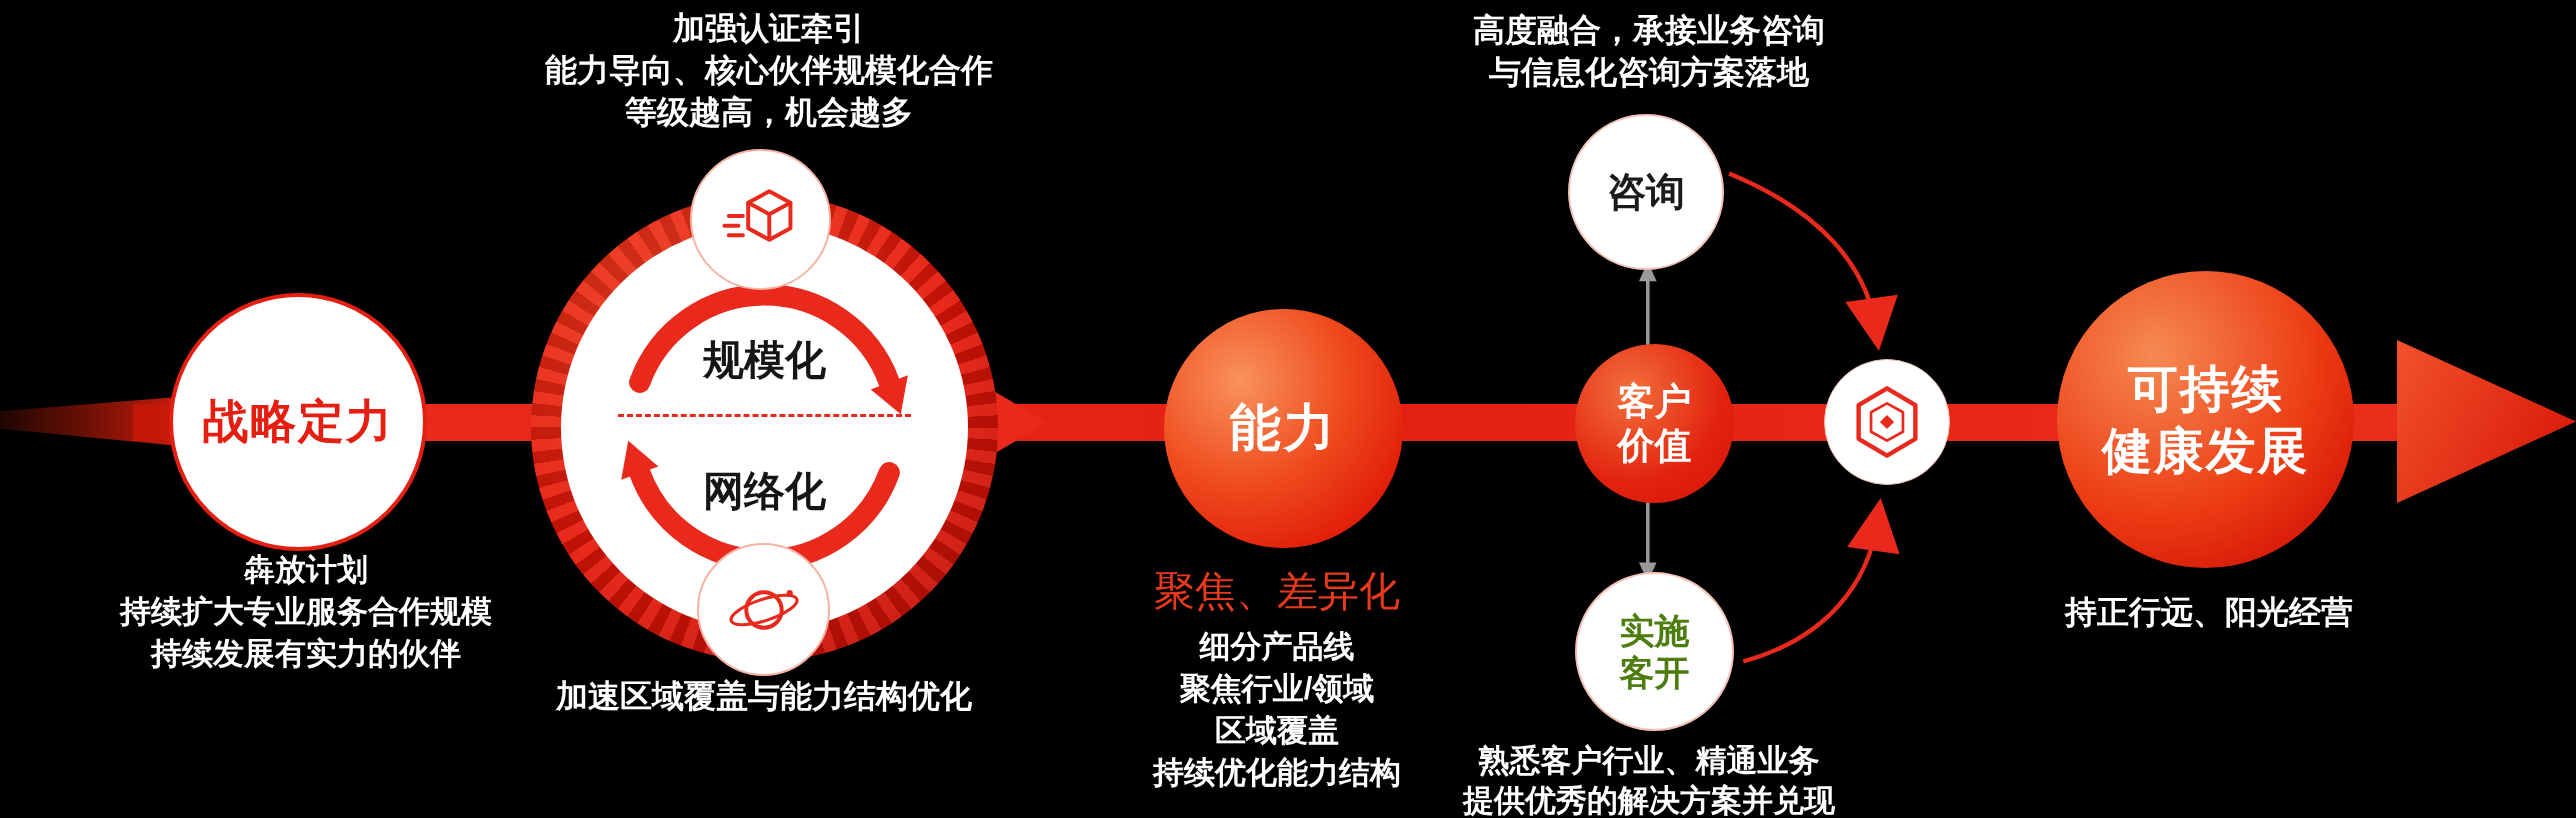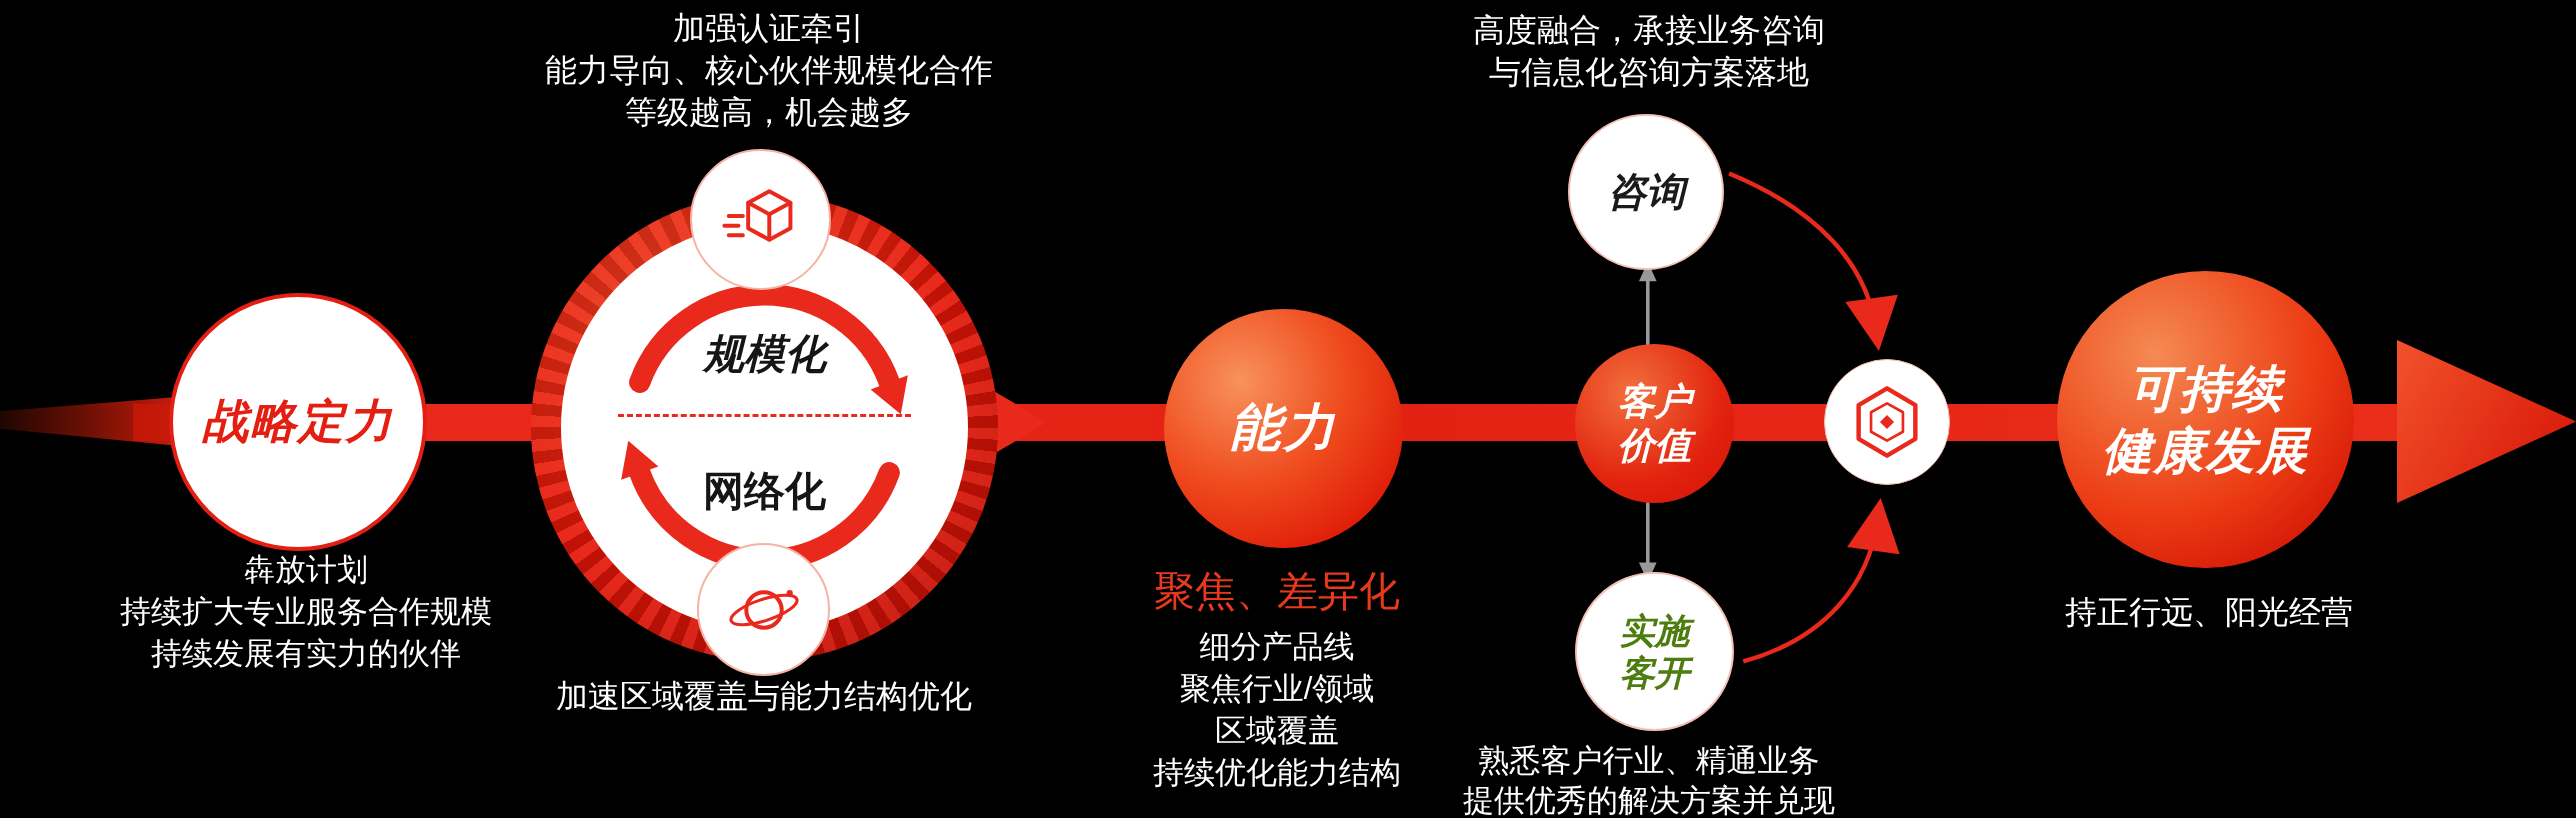--- a/index.html
+++ b/index.html
@@ -15,33 +15,33 @@
   .band{position:absolute;left:133px;top:404px;width:2298px;height:37px;z-index:1;
     background:linear-gradient(90deg,#c21707,#e8291c 12%,#e32113 55%,#ea2e1a);}
   .arrow-mid{position:absolute;left:992px;top:390px;width:55px;height:65px;z-index:2;
     background:#e8291c;clip-path:polygon(0 0,100% 50%,0 100%);}
   .arrow-end{position:absolute;left:2397px;top:340px;width:179px;height:163px;z-index:1;
     background:linear-gradient(120deg,#f2522b,#d51205);clip-path:polygon(0 0,100% 50%,0 100%);}
   .overlay{position:absolute;left:0;top:0;z-index:2;pointer-events:none;}
 
   
   .circle{position:absolute;border-radius:50%;display:flex;flex-direction:column;
-    align-items:center;justify-content:center;box-sizing:border-box;z-index:3;text-align:center;font-style:italic;}
+    align-items:center;justify-content:center;box-sizing:border-box;z-index:3;text-align:center;}
   .c-stage1{left:169px;top:293px;width:258px;height:258px;background:#fff;border:4.4px solid #e41f12;}
   .t1{color:#e41f12;font-size:46px;font-weight:bold;letter-spacing:1.8px;}
 
   .big-ring{position:absolute;left:531px;top:194px;width:467px;height:467px;border-radius:50%;z-index:2;
     background:repeating-conic-gradient(#e8291c 0deg 3deg,#bf1206 3deg 6deg);}
   .big-ring::after{content:"";position:absolute;inset:0;border-radius:50%;
     background:radial-gradient(circle at 35% 28%,rgba(255,140,80,.35),rgba(0,0,0,0) 55%,rgba(90,0,0,.35));}
   .big-inner{position:absolute;left:561px;top:224px;width:407px;height:407px;border-radius:50%;
     background:#fff;z-index:2;}
   .swirl{position:absolute;left:0;top:0;}
   .lbl{position:absolute;width:239px;left:84px;text-align:center;font-size:41px;font-weight:bold;color:#151515;z-index:3;}
-  .lbl-top{top:103px;font-style:italic;}
+  .lbl-top{top:109px;}
   .lbl-bottom{top:240px;}
   .divider{position:absolute;left:57px;top:190px;width:293px;height:0;border-top:3.5px dashed #e8291c;z-index:3;}
   .c-icon-top{left:690px;top:149px;width:141px;height:141px;background:#fff;border:2.7px solid #f5b3a6;z-index:4;}
   .c-icon-bottom{left:697px;top:543px;width:133px;height:133px;background:#fff;border:2.7px solid #f5b3a6;z-index:4;}
 
   .c-stage3{left:1164px;top:309px;width:239px;height:239px;
     background:radial-gradient(circle at 32% 30%,#f8925c,#ef4b1e 45%,#dd1505 85%);}
   .t3{color:#fff;font-size:51px;font-weight:bold;letter-spacing:2.7px;}
 
   .c-consult{left:1568px;top:114px;width:156px;height:156px;background:#fff;border:2.7px solid #f3c0b5;}
@@ -52,21 +52,21 @@
   .c-impl{left:1575px;top:572px;width:159px;height:159px;background:#fff;border:2.7px solid #f3c0b5;}
   .t4b{color:#4d7c0f;font-size:35px;font-weight:bold;line-height:42px;}
 
   .c-hex{left:1824px;top:359px;width:126px;height:126px;background:#fff;border:1.8px solid #f2b9ac;}
 
   .c-stage5{left:2057px;top:271px;width:297px;height:297px;
     background:radial-gradient(circle at 33% 28%,#f58a52,#ec3c14 55%,#d00f04 90%);}
   .t5{color:#fff;font-size:50px;font-weight:bold;line-height:62px;letter-spacing:1.8px;}
 
   
-  .note{position:absolute;color:#fff;font-size:32px;line-height:42px;text-align:center;z-index:2;font-weight:400;}
+  .note{position:absolute;color:#fff;font-size:32px;line-height:42px;text-align:center;z-index:2;font-weight:700;}
   .n-stage1{left:85px;top:549px;width:442px;font-size:31px;}
   .n-stage2-top{left:504px;top:7px;width:530px;}
   .n-stage2-bottom{left:499px;top:675px;width:530px;}
   .sub3{position:absolute;left:1056px;top:564px;width:442px;text-align:center;
     color:#e8391c;font-size:41px;font-weight:normal;z-index:2;}
   .n-stage3{left:1056px;top:626px;width:442px;font-size:31px;line-height:42px;}
   .n-stage4-top{left:1384px;top:8.8px;width:530px;}
   .n-stage4-bottom{left:1384px;top:741px;width:530px;font-size:31px;line-height:40px;}
   .n-stage5{left:1944px;top:591px;width:530px;}
 </style>

